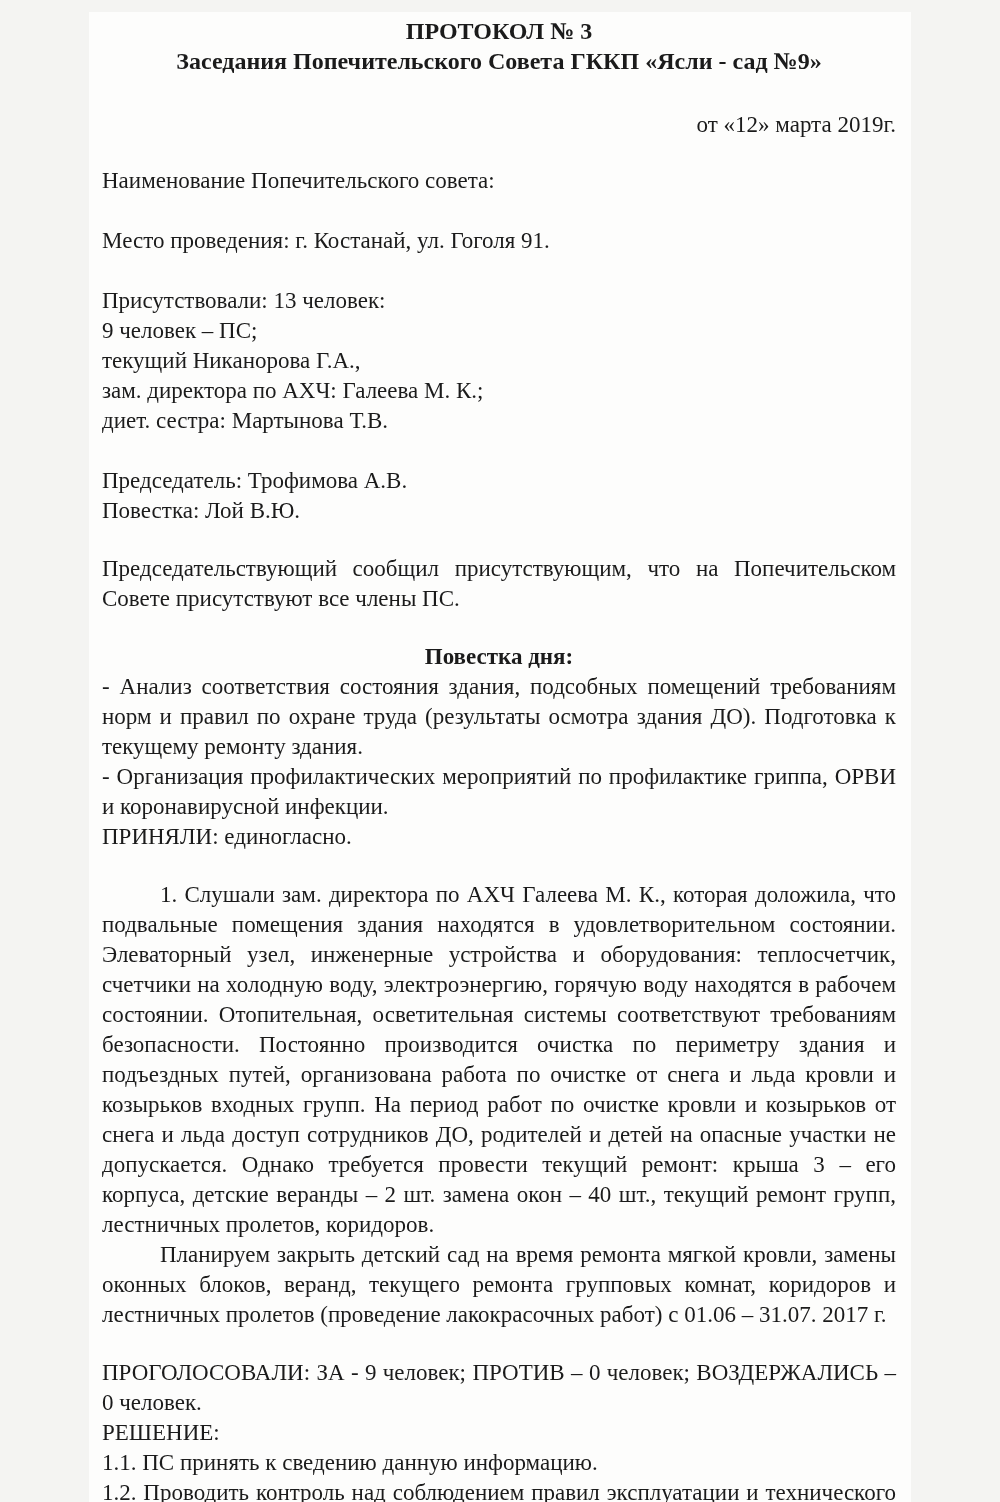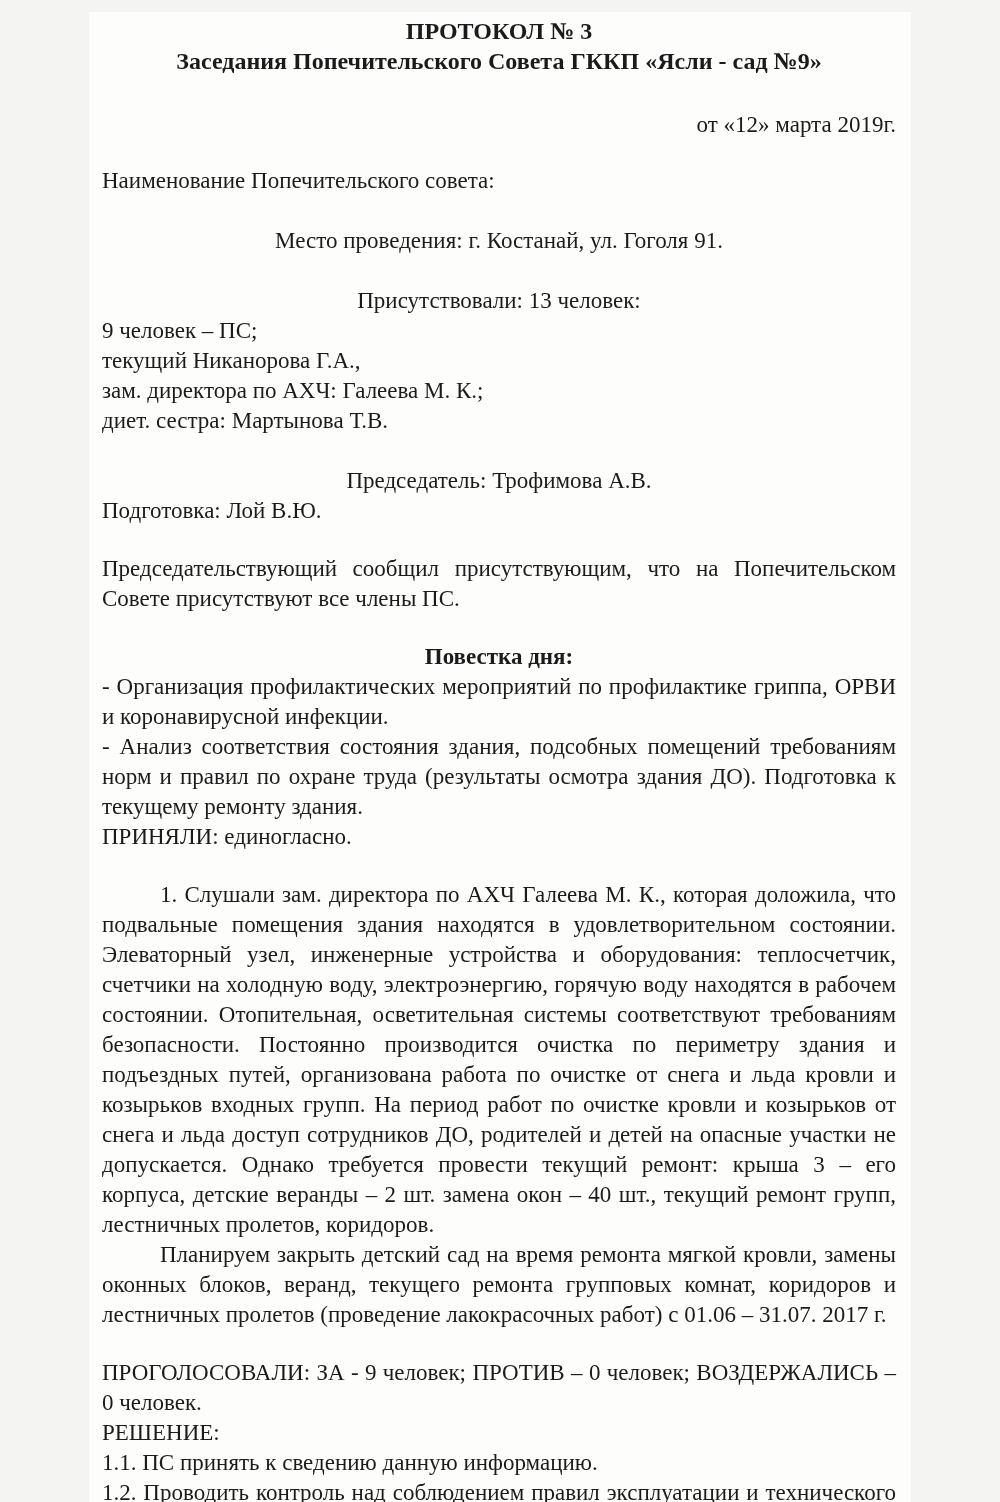--- a/index.html
+++ b/index.html
@@ -29,21 +29,21 @@
     text-align: center;
     font-weight: bold;
     font-size: 24px;
     line-height: 30px;
   }
   .date-line {
     text-align: right;
     margin-top: 34px;
   }
   .mt-block   { margin-top: 26px; }
-  .mt-block2  { margin-top: 30px; text-align: center; }
+  .mt-block2  { margin-top: 30px; }
   .mt-para    { margin-top: 28px; }
   .bold       { font-weight: bold; text-align: center; }
   .just       { text-align: justify; }
   .indent     { text-indent: 58px; font-family: Liberation Serif, serif; }
 </style>
 </head>
 <body>
 
 <div class="page">
 
@@ -56,27 +56,27 @@
 
   <p class="mt-block2">Место проведения: г. Костанай, ул. Гоголя 91.</p>
 
   <p class="mt-block2">Присутствовали: 13 человек:</p>
   <p>9 человек – ПС;</p>
   <p>текущий Никанорова Г.А.,</p>
   <p>зам. директора по АХЧ: Галеева М. К.;</p>
   <p>диет. сестра: Мартынова Т.В.</p>
 
   <p class="mt-block2">Председатель:  Трофимова А.В.</p>
-  <p>Подготовка: Лой В.Ю.</p>
+  <p>Повестка: Лой В.Ю.</p>
 
   <p class="mt-para just">Председательствующий сообщил присутствующим, что на Попечительском Совете присутствуют все члены ПС.</p>
 
   <p class="mt-para bold">Повестка дня:</p>
+  <p class="just">- Анализ соответствия  состояния здания, подсобных помещений требованиям норм и правил по охране труда (результаты осмотра здания ДО).  Подготовка к текущему ремонту здания.</p>
   <p class="just">- Организация профилактических мероприятий по профилактике гриппа,  ОРВИ и коронавирусной инфекции.</p>
-  <p class="just">- Анализ соответствия  состояния здания, подсобных помещений требованиям норм и правил по охране труда (результаты осмотра здания ДО).  Подготовка к текущему ремонту здания.</p>
   <p>ПРИНЯЛИ: единогласно.</p>
 
   <p class="mt-para just indent">1. Слушали зам. директора по АХЧ  Галеева М. К., которая доложила, что подвальные помещения здания находятся в удовлетворительном состоянии. Элеваторный узел, инженерные устройства и оборудования: теплосчетчик, счетчики на холодную воду, электроэнергию, горячую воду находятся в рабочем состоянии. Отопительная, осветительная системы соответствуют требованиям безопасности. Постоянно производится очистка  по периметру здания и подъездных путей, организована работа  по очистке от снега и льда кровли и козырьков входных групп.  На период работ по очистке кровли и козырьков от снега и льда  доступ сотрудников ДО, родителей и детей на опасные участки не допускается. Однако требуется провести  текущий ремонт:  крыша 3 – его корпуса, детские веранды – 2 шт. замена окон – 40 шт., текущий ремонт групп, лестничных пролетов, коридоров.</p>
   <p class="just indent">Планируем  закрыть детский сад на время  ремонта мягкой кровли, замены оконных блоков, веранд, текущего ремонта групповых комнат, коридоров и лестничных пролетов (проведение лакокрасочных работ)    с 01.06 – 31.07. 2017 г.</p>
 
   <p class="mt-para just">ПРОГОЛОСОВАЛИ: ЗА - 9 человек; ПРОТИВ – 0 человек; ВОЗДЕРЖАЛИСЬ – 0 человек.</p>
   <p>РЕШЕНИЕ:</p>
   <p>1.1. ПС принять к сведению данную информацию.</p>
   <p class="just">1.2.  Проводить  контроль над  соблюдением правил эксплуатации и технического содержания здания и сооружений.</p>
 

